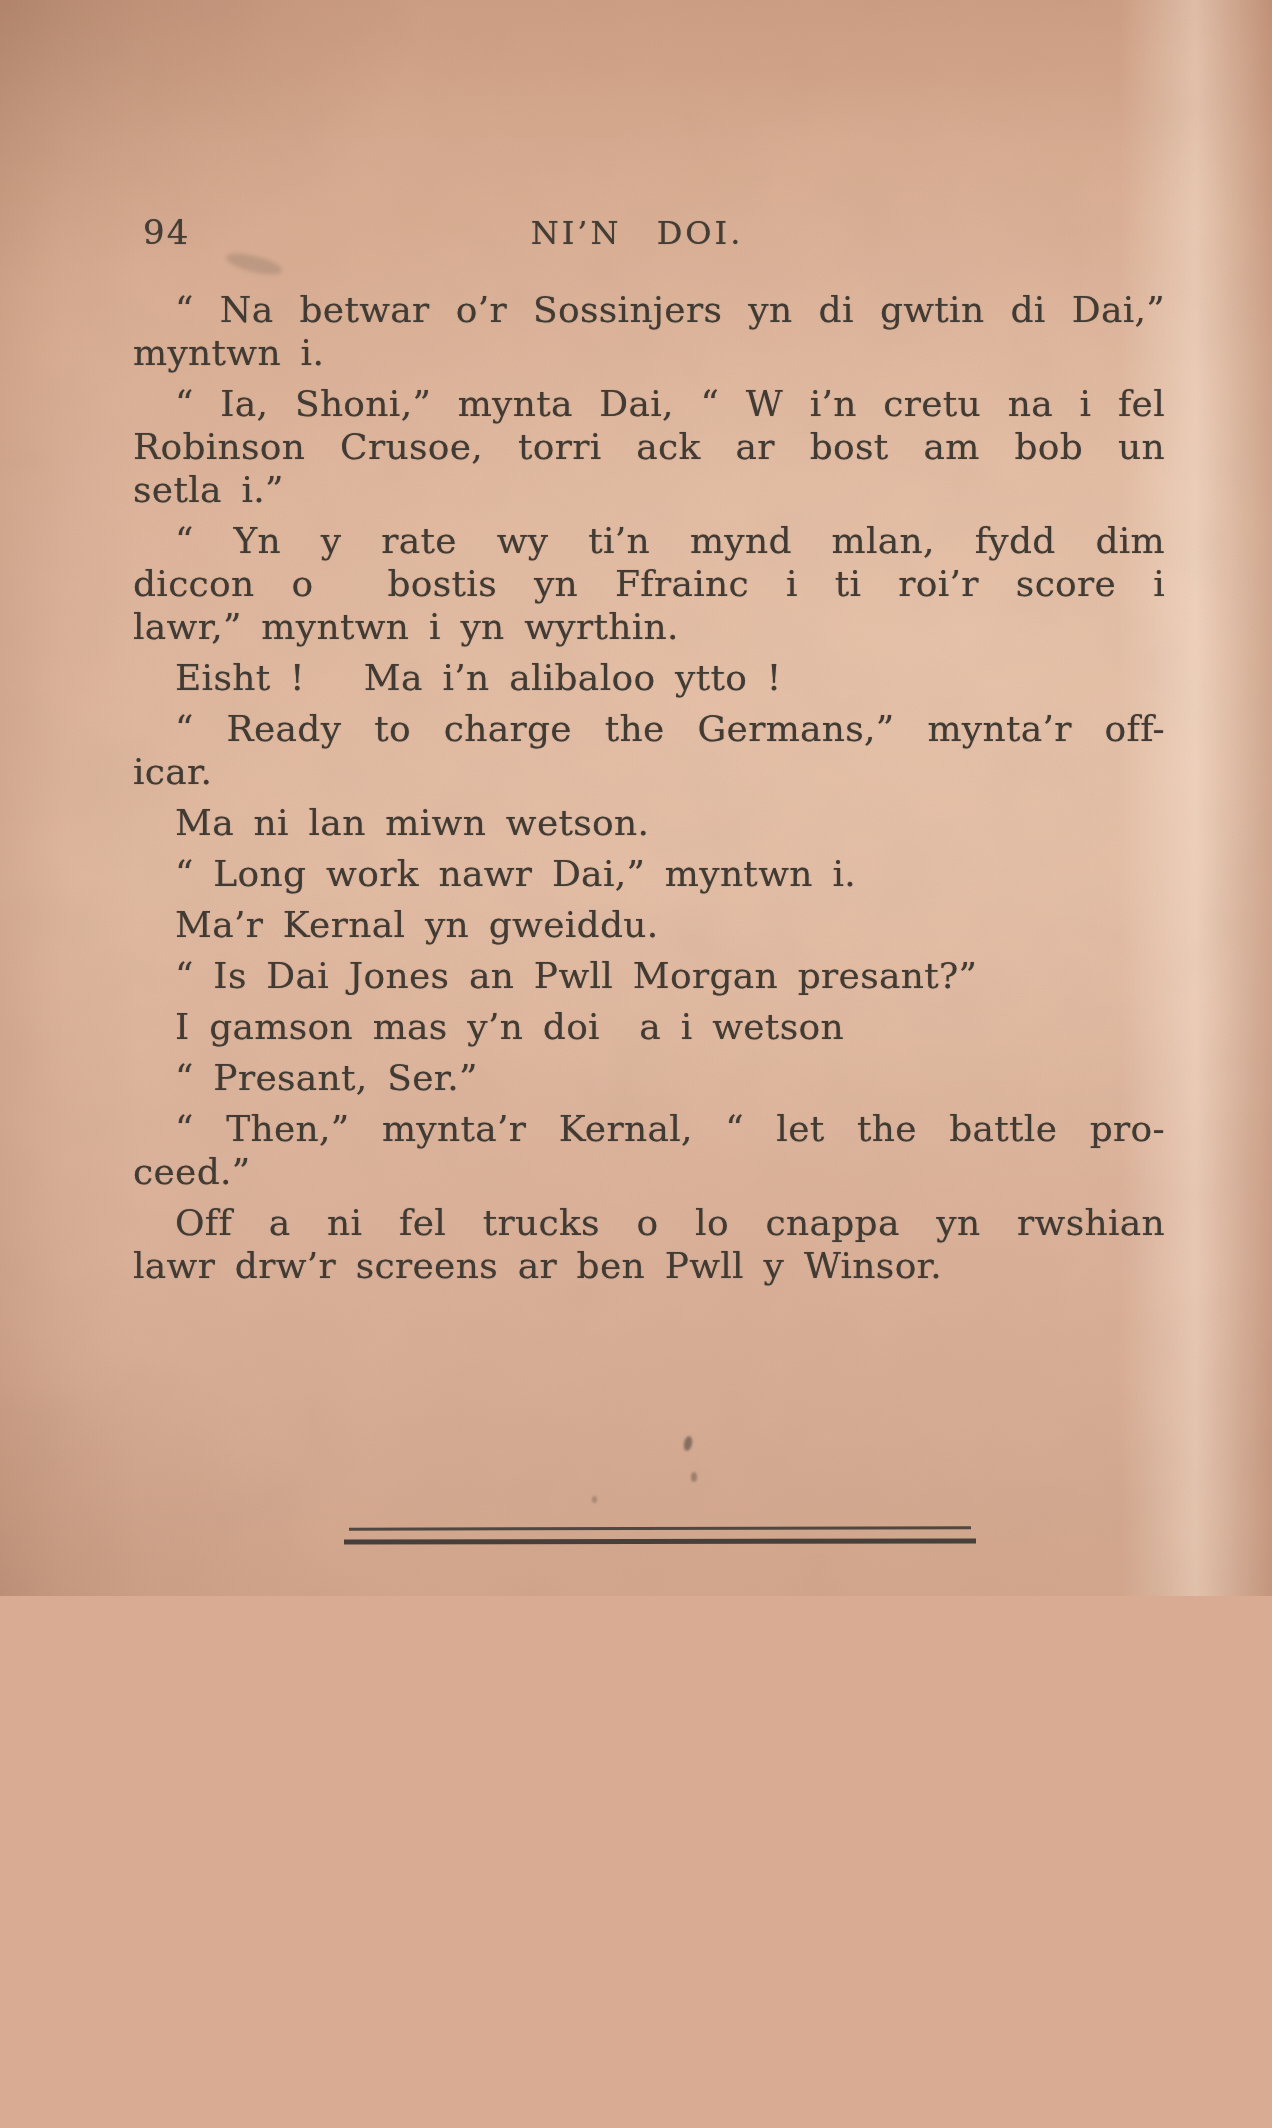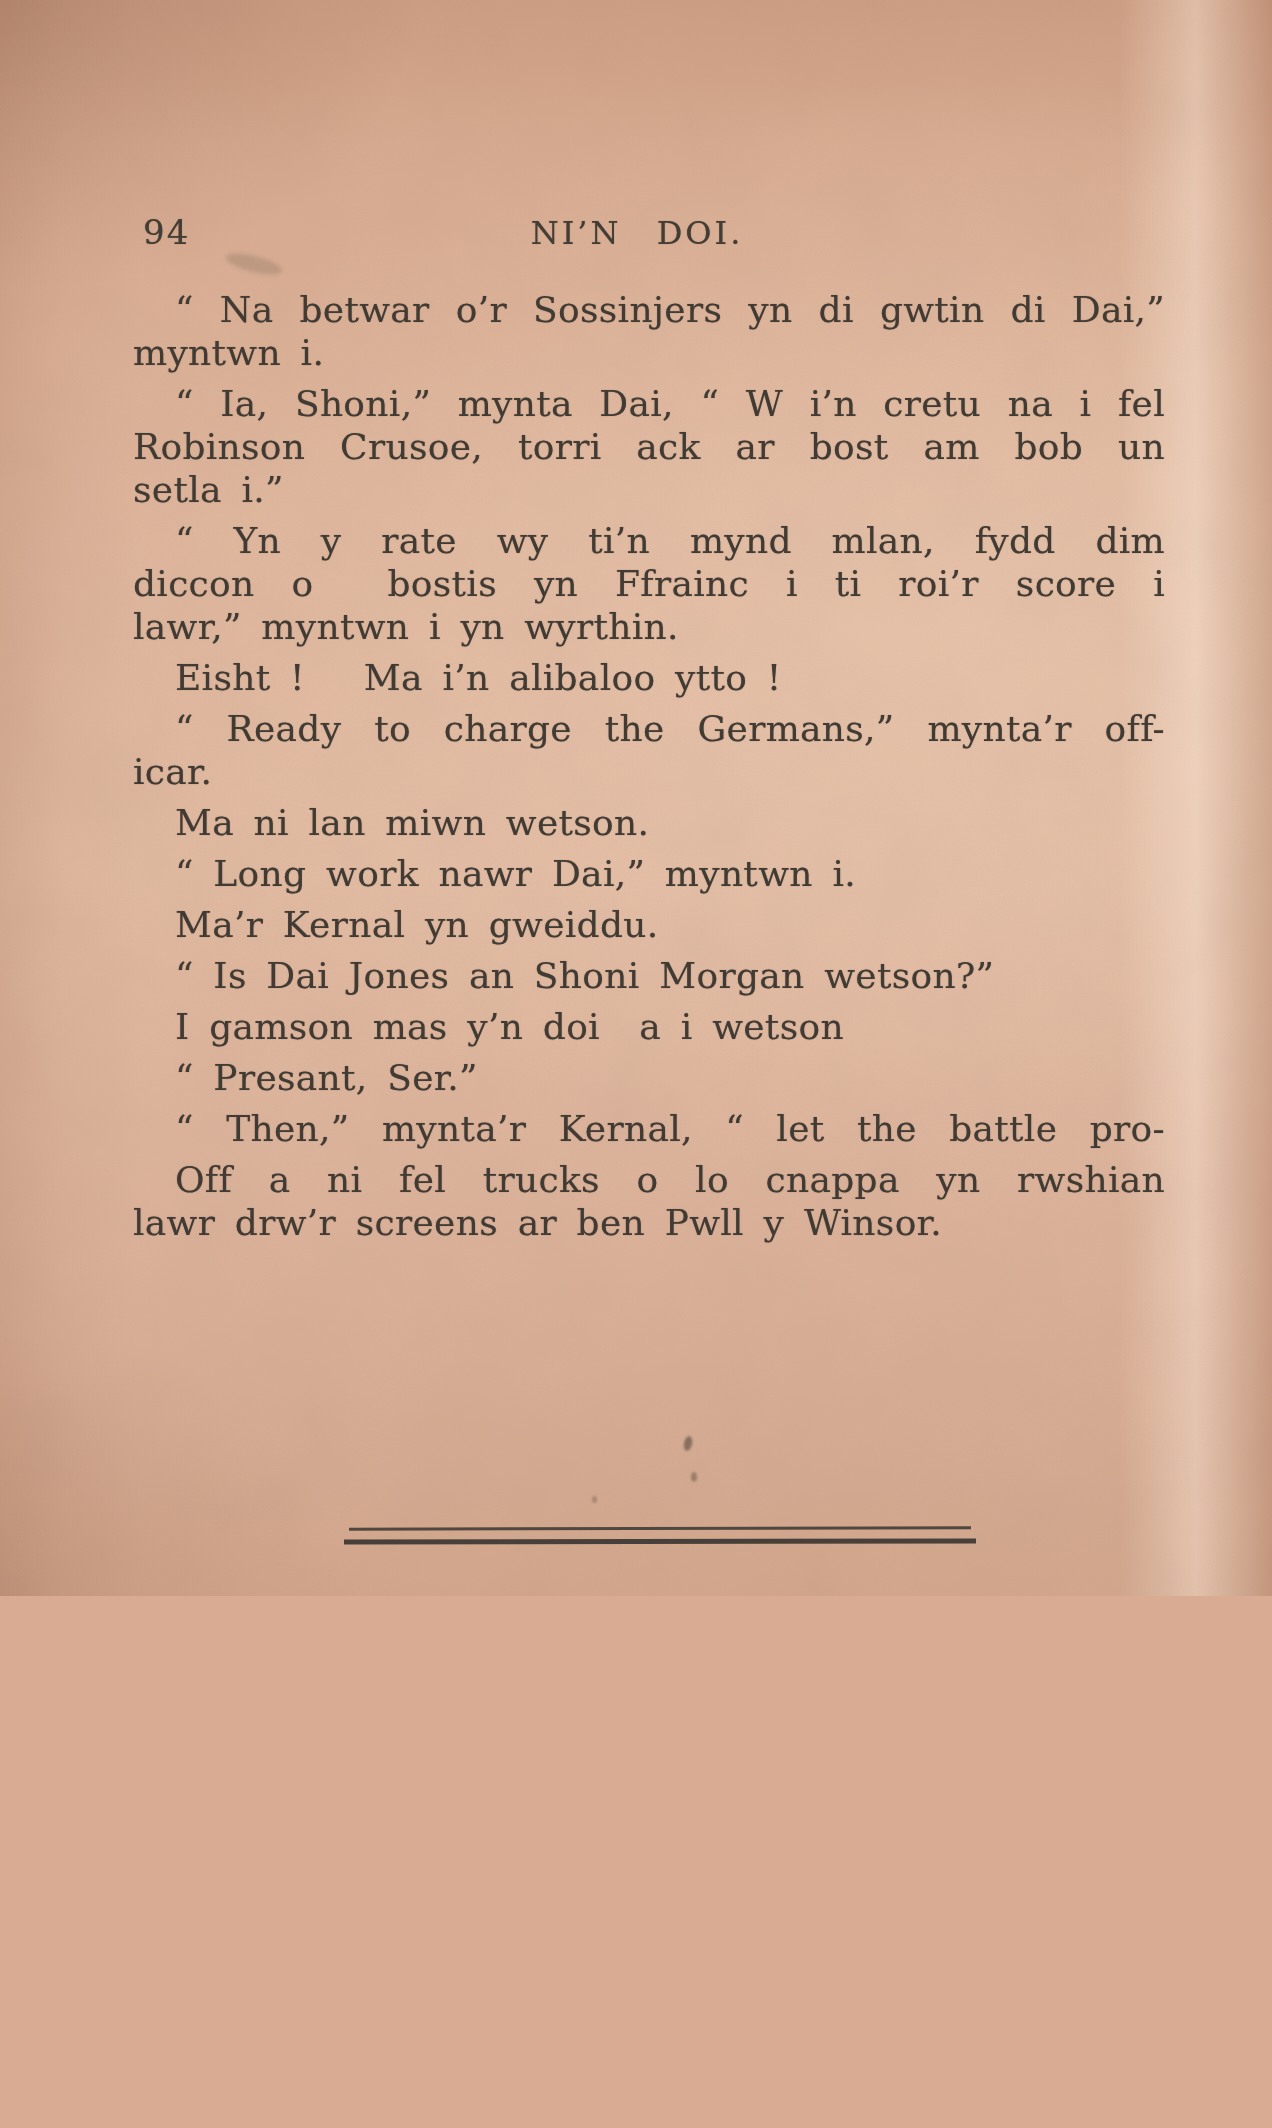--- a/index.html
+++ b/index.html
@@ -160,30 +160,31 @@
       <p class="para">
         <span class="line indent">Ma ni lan miwn wetson.</span>
       </p>
       <p class="para">
         <span class="line indent">“ Long work nawr Dai,” myntwn i.</span>
       </p>
       <p class="para">
         <span class="line indent">Ma’r Kernal yn gweiddu.</span>
       </p>
       <p class="para">
-        <span class="line indent">“ Is Dai Jones an Shoni Morgan wetson?”</span>
+        <span class="line indent">“ Is Dai Jones an Pwll Morgan presant?”</span>
       </p>
       <p class="para">
         <span class="line indent">I gamson mas y’n doi  a i wetson</span>
       </p>
       <p class="para">
         <span class="line indent">“ Presant, Ser.”</span>
       </p>
       <p class="para">
         <span class="line indent fill">“ Then,” mynta’r Kernal, “ let the battle pro-</span>
+        <span class="line">ceed.”</span>
       </p>
       <p class="para">
         <span class="line indent fill">Off a ni fel trucks o lo cnappa yn rwshian</span>
         <span class="line">lawr drw’r screens ar ben Pwll y Winsor.</span>
       </p>
     </div>
 
   <div class="ink-mark mark-smudge"></div>
   <div class="ink-mark mark-speck-1"></div>
   <div class="ink-mark mark-speck-2"></div>

